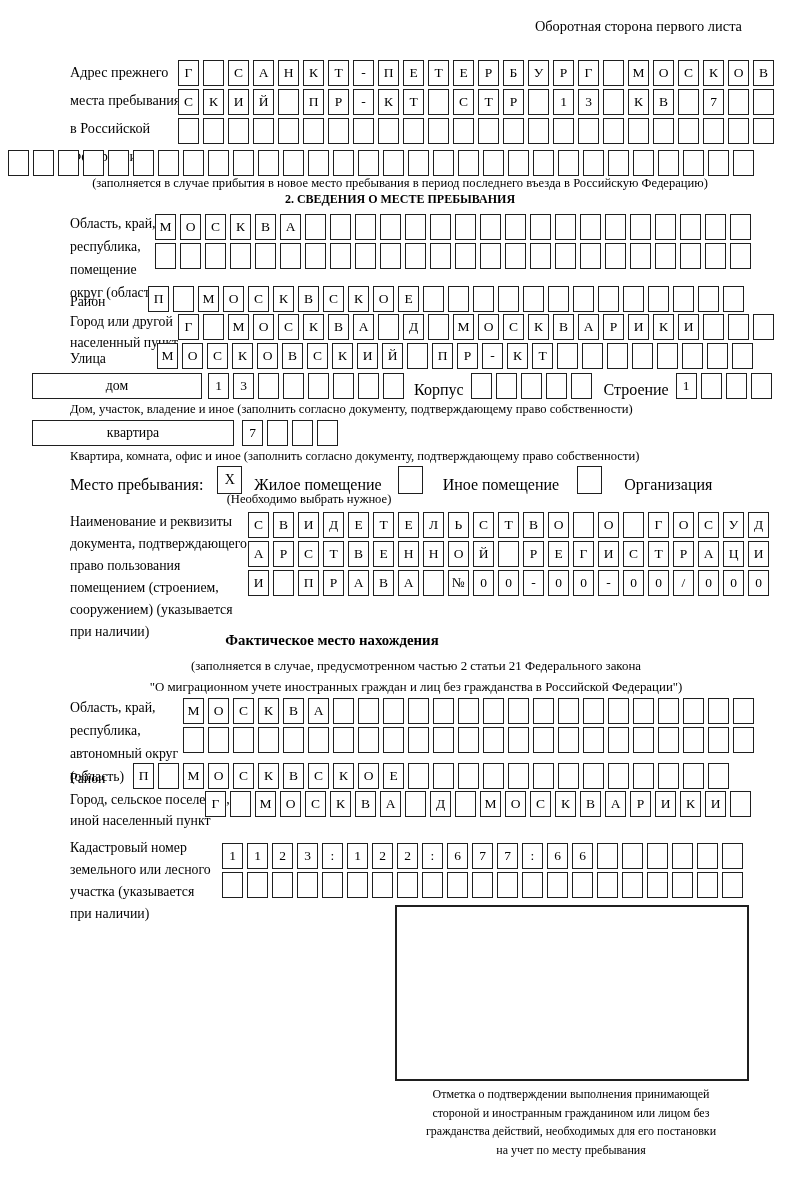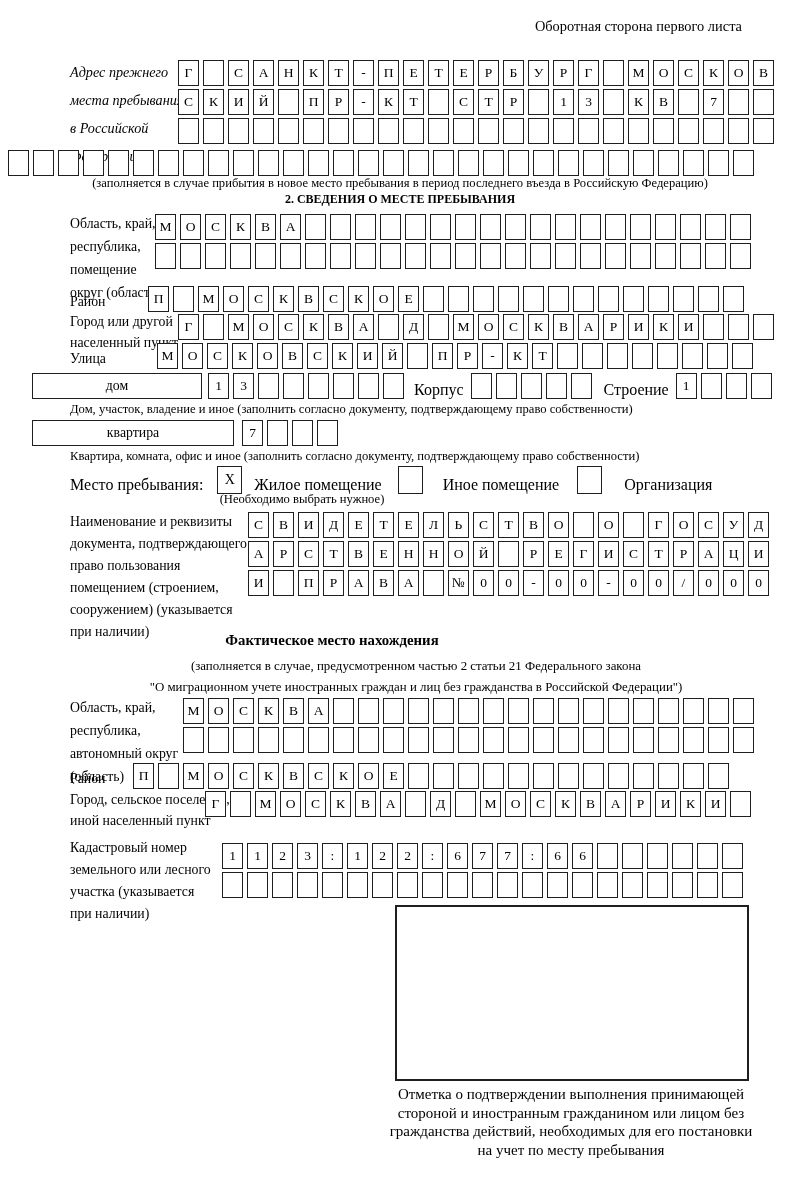--- a/index.html
+++ b/index.html
@@ -15,31 +15,31 @@
   .cell{flex:none;width:19px;height:24px;border:1.6px solid #1f1f1f;background:#fff;
         display:flex;align-items:center;justify-content:center;font-size:13.5px;}
   .stack{display:flex;flex-direction:column;gap:3px;}
   .widebox{flex:none;border:1.6px solid #1f1f1f;height:24px;display:flex;align-items:center;
            justify-content:center;font-size:13.8px;}
   .inlinerow{display:flex;align-items:flex-end;}
   .checkbox{flex:none;width:23px;height:26px;border:1.6px solid #1f1f1f;display:flex;
             align-items:center;justify-content:center;font-size:14px;}
   .fieldtext{font-size:16px;}
   .bigbox{border:2px solid #1f1f1f;background:#fff;}
-  .note-lines{font-size:15px;line-height:18.5px;}
+  .note-lines{font-size:12px;line-height:18.5px;}
   .sub-lines{font-size:12.9px;line-height:21px;}
 </style>
 </head>
 <body>
 
 <div class="page">
 
   <div class="abs" style="top:18px;right:58px;font-size:14.4px;">Оборотная сторона первого листа</div>
 
-  <div class="abs label tall" style="left:70px;top:58px;font-style:italic;">
+  <div class="abs label tall" style="left:70px;top:58px;">
       <div>Адрес прежнего</div>
       <div>места пребывания</div>
       <div>в Российской</div>
       <div>Федерации</div>
     </div>
   <div class="abs stack" style="left:178px;top:60px;">
     <div class="cells">
         <span class="cell">Г</span>
         <span class="cell"></span>
         <span class="cell">С</span>
@@ -345,21 +345,21 @@
 
   <div class="abs inlinerow" style="left:70px;top:466px;">
     <div class="fieldtext">Место пребывания:</div>
     <div class="checkbox" style="margin-left:14px;">X</div>
     <div class="fieldtext" style="margin-left:12px;">Жилое помещение</div>
     <div class="checkbox" style="margin-left:16px;"></div>
     <div class="fieldtext" style="margin-left:20px;">Иное помещение</div>
     <div class="checkbox" style="margin-left:18px;"></div>
     <div class="fieldtext" style="margin-left:22px;">Организация</div>
   </div>
-  <div class="abs caption center" style="left:142px;top:492px;width:320px;">(Необходимо выбрать нужное)</div>
+  <div class="abs caption center" style="left:149px;top:492px;width:320px;">(Необходимо выбрать нужное)</div>
 
   <div class="abs label" style="left:70px;top:511px;line-height:22px;">
       <div>Наименование и реквизиты</div>
       <div>документа, подтверждающего</div>
       <div>право пользования</div>
       <div>помещением (строением,</div>
       <div>сооружением) (указывается</div>
       <div>при наличии)</div>
     </div>
   <div class="abs stack" style="left:248px;top:512px;">

